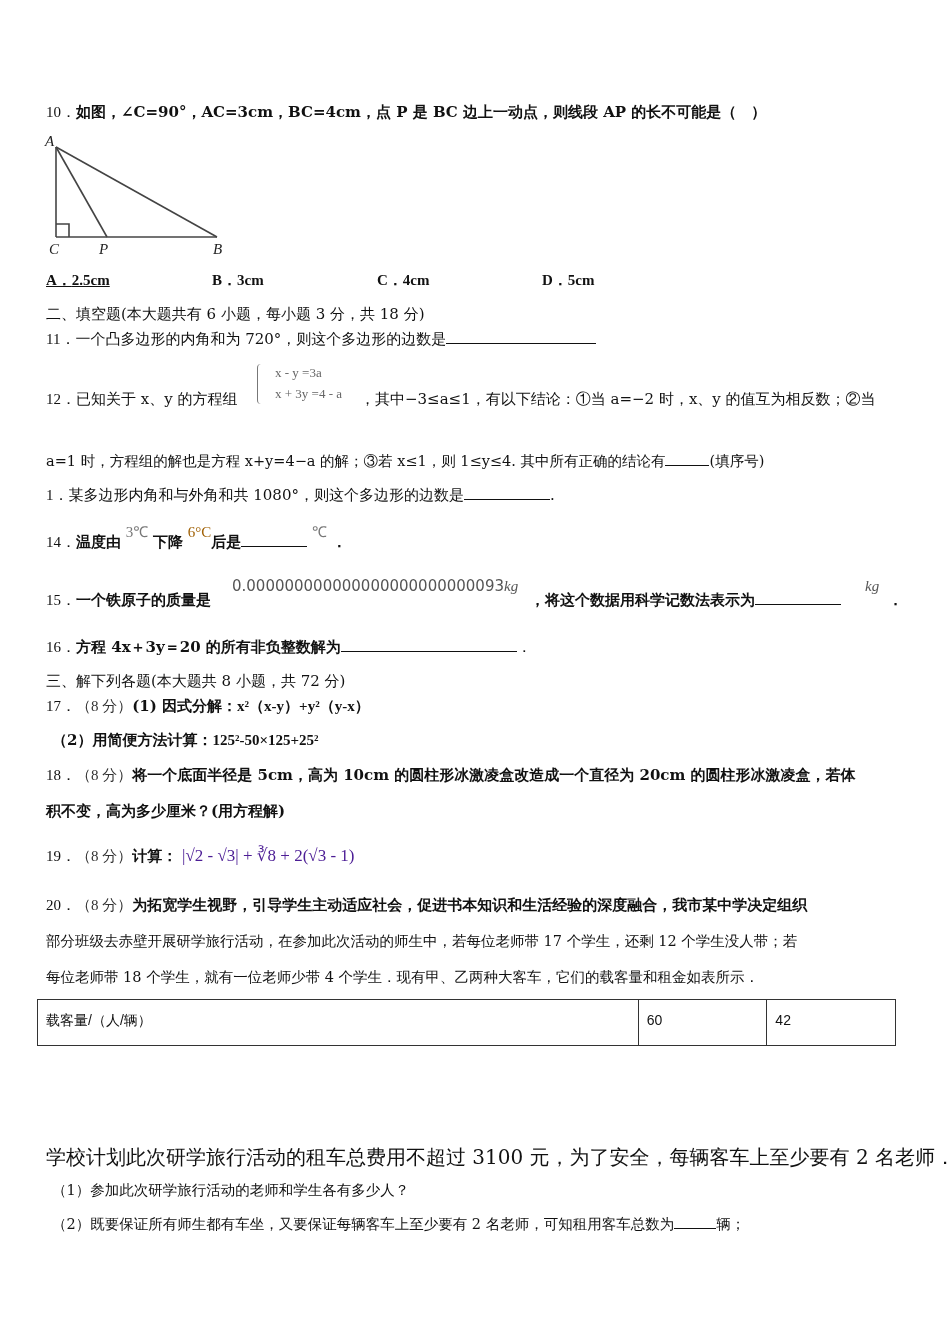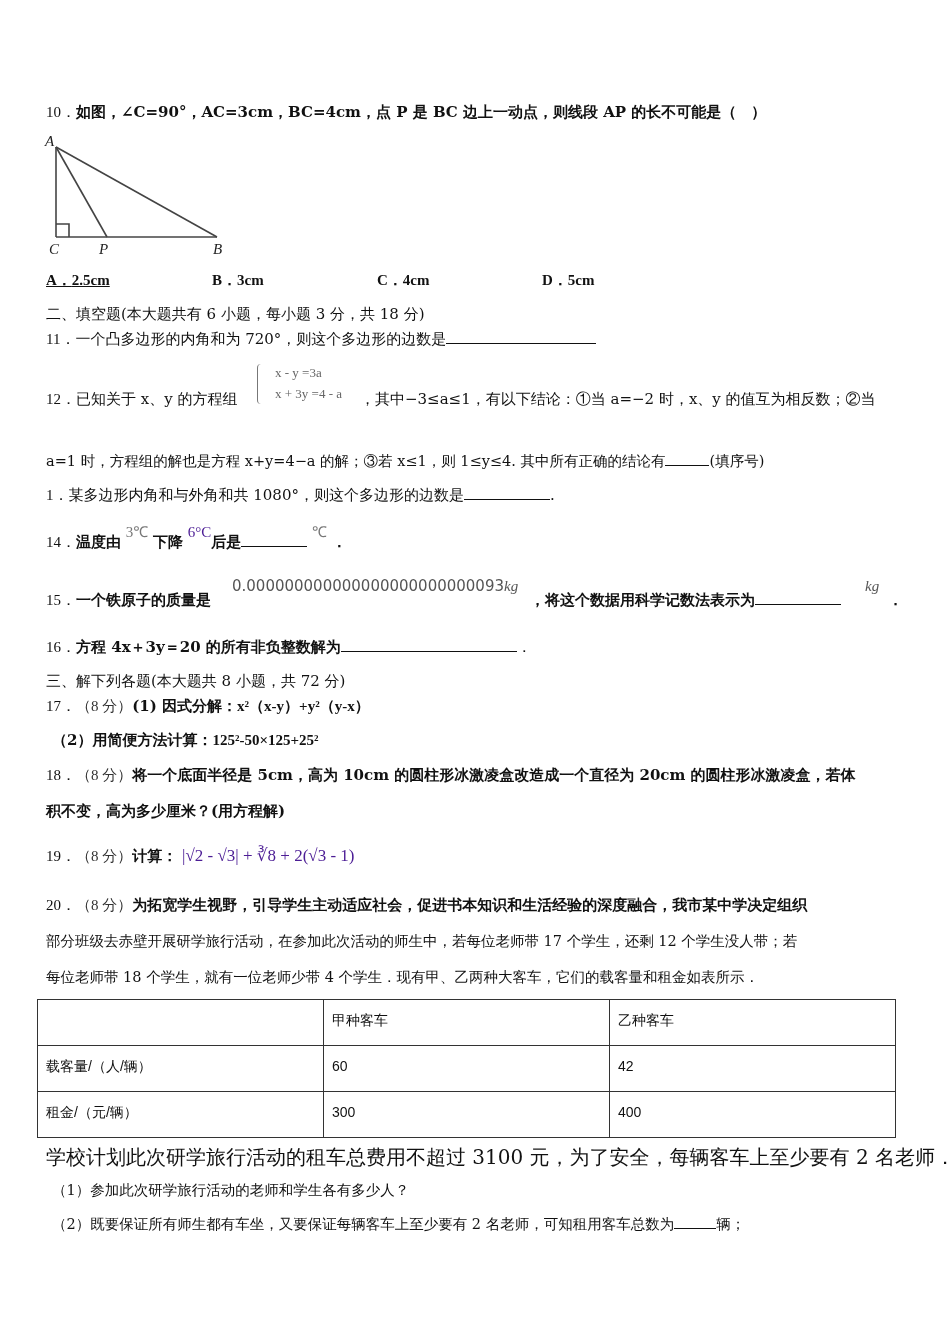--- a/index.html
+++ b/index.html
@@ -70,21 +70,21 @@
 </div>
 
 <div class="ln" style="left:46px; top:485px;">
   <span class="num">1．</span><span>某多边形内角和与外角和共 1080°，则这个多边形的边数是</span><span class="blank" style="width:86px;"></span><span>.</span>
 </div>
 
 <div class="ln" style="left:46px; top:532px;">
   <span class="num">14．</span><span class="b">温度由</span>
   <span class="light sup">3℃</span>
   <span class="b">下降</span>
-  <span class="light sup" style="color:#4c1d95;">6°C</span><span class="b">后是</span><span class="blank" style="width:66px;"></span>
+  <span class="light sup" style="color:#a16207;">6°C</span><span class="b">后是</span><span class="blank" style="width:66px;"></span>
   <span class="light sup">℃</span>
   <span class="b">．</span>
 </div>
 
 <div class="ln" style="left:46px; top:590px;">
   <span class="num">15．</span><span class="b">一个铁原子的质量是</span>
 </div>
 <div class="ln sans" style="left:232px; top:576px; font-size:15px; color:#555;">
   <span>0.000000000000000000000000093</span><i style="font-family:'Liberation Serif',serif;">kg</i>
 </div>
@@ -118,34 +118,24 @@
 </div>
 
 <div class="ln" style="left:46px; top:895px;">
   <span class="num">20．</span><span class="num" style="color:#333;">（8 分）</span><span class="b">为拓宽学生视野，引导学生主动适应社会，促进书本知识和生活经验的深度融合，我市某中学决定组织</span>
 </div>
 <div class="ln" style="left:46px; top:931px; font-size:14.5px;">部分班级去赤壁开展研学旅行活动，在参加此次活动的师生中，若每位老师带 17 个学生，还剩 12 个学生没人带；若</div>
 <div class="ln" style="left:46px; top:967px; font-size:14.5px;">每位老师带 18 个学生，就有一位老师少带 4 个学生．现有甲、乙两种大客车，它们的载客量和租金如表所示．</div>
 
 <table class="bus">
   <tbody>
-      <tr>
-    <td style="width:286px;"></td>
-    <td style="width:286px;">甲种客车</td>
-    <td>乙种客车</td>
-  </tr>
   <tr>
     <td>载客量/（人/辆）</td>
     <td>60</td>
     <td>42</td>
-  </tr>
-  <tr>
-    <td>租金/（元/辆）</td>
-    <td>300</td>
-    <td>400</td>
   </tr>
 </tbody>
   </table>
 
 <div class="ln" style="left:46px; top:1147px; font-size:20px;">学校计划此次研学旅行活动的租车总费用不超过 3100 元，为了安全，每辆客车上至少要有 2 名老师．</div>
 <div class="ln" style="left:52px; top:1180px; font-size:14.5px;">（1）参加此次研学旅行活动的老师和学生各有多少人？</div>
 <div class="ln" style="left:52px; top:1214px; font-size:14.5px;">
   <span>（2）既要保证所有师生都有车坐，又要保证每辆客车上至少要有 2 名老师，可知租用客车总数为</span><span class="blank" style="width:42px;"></span><span>辆；</span>
 </div>
 

